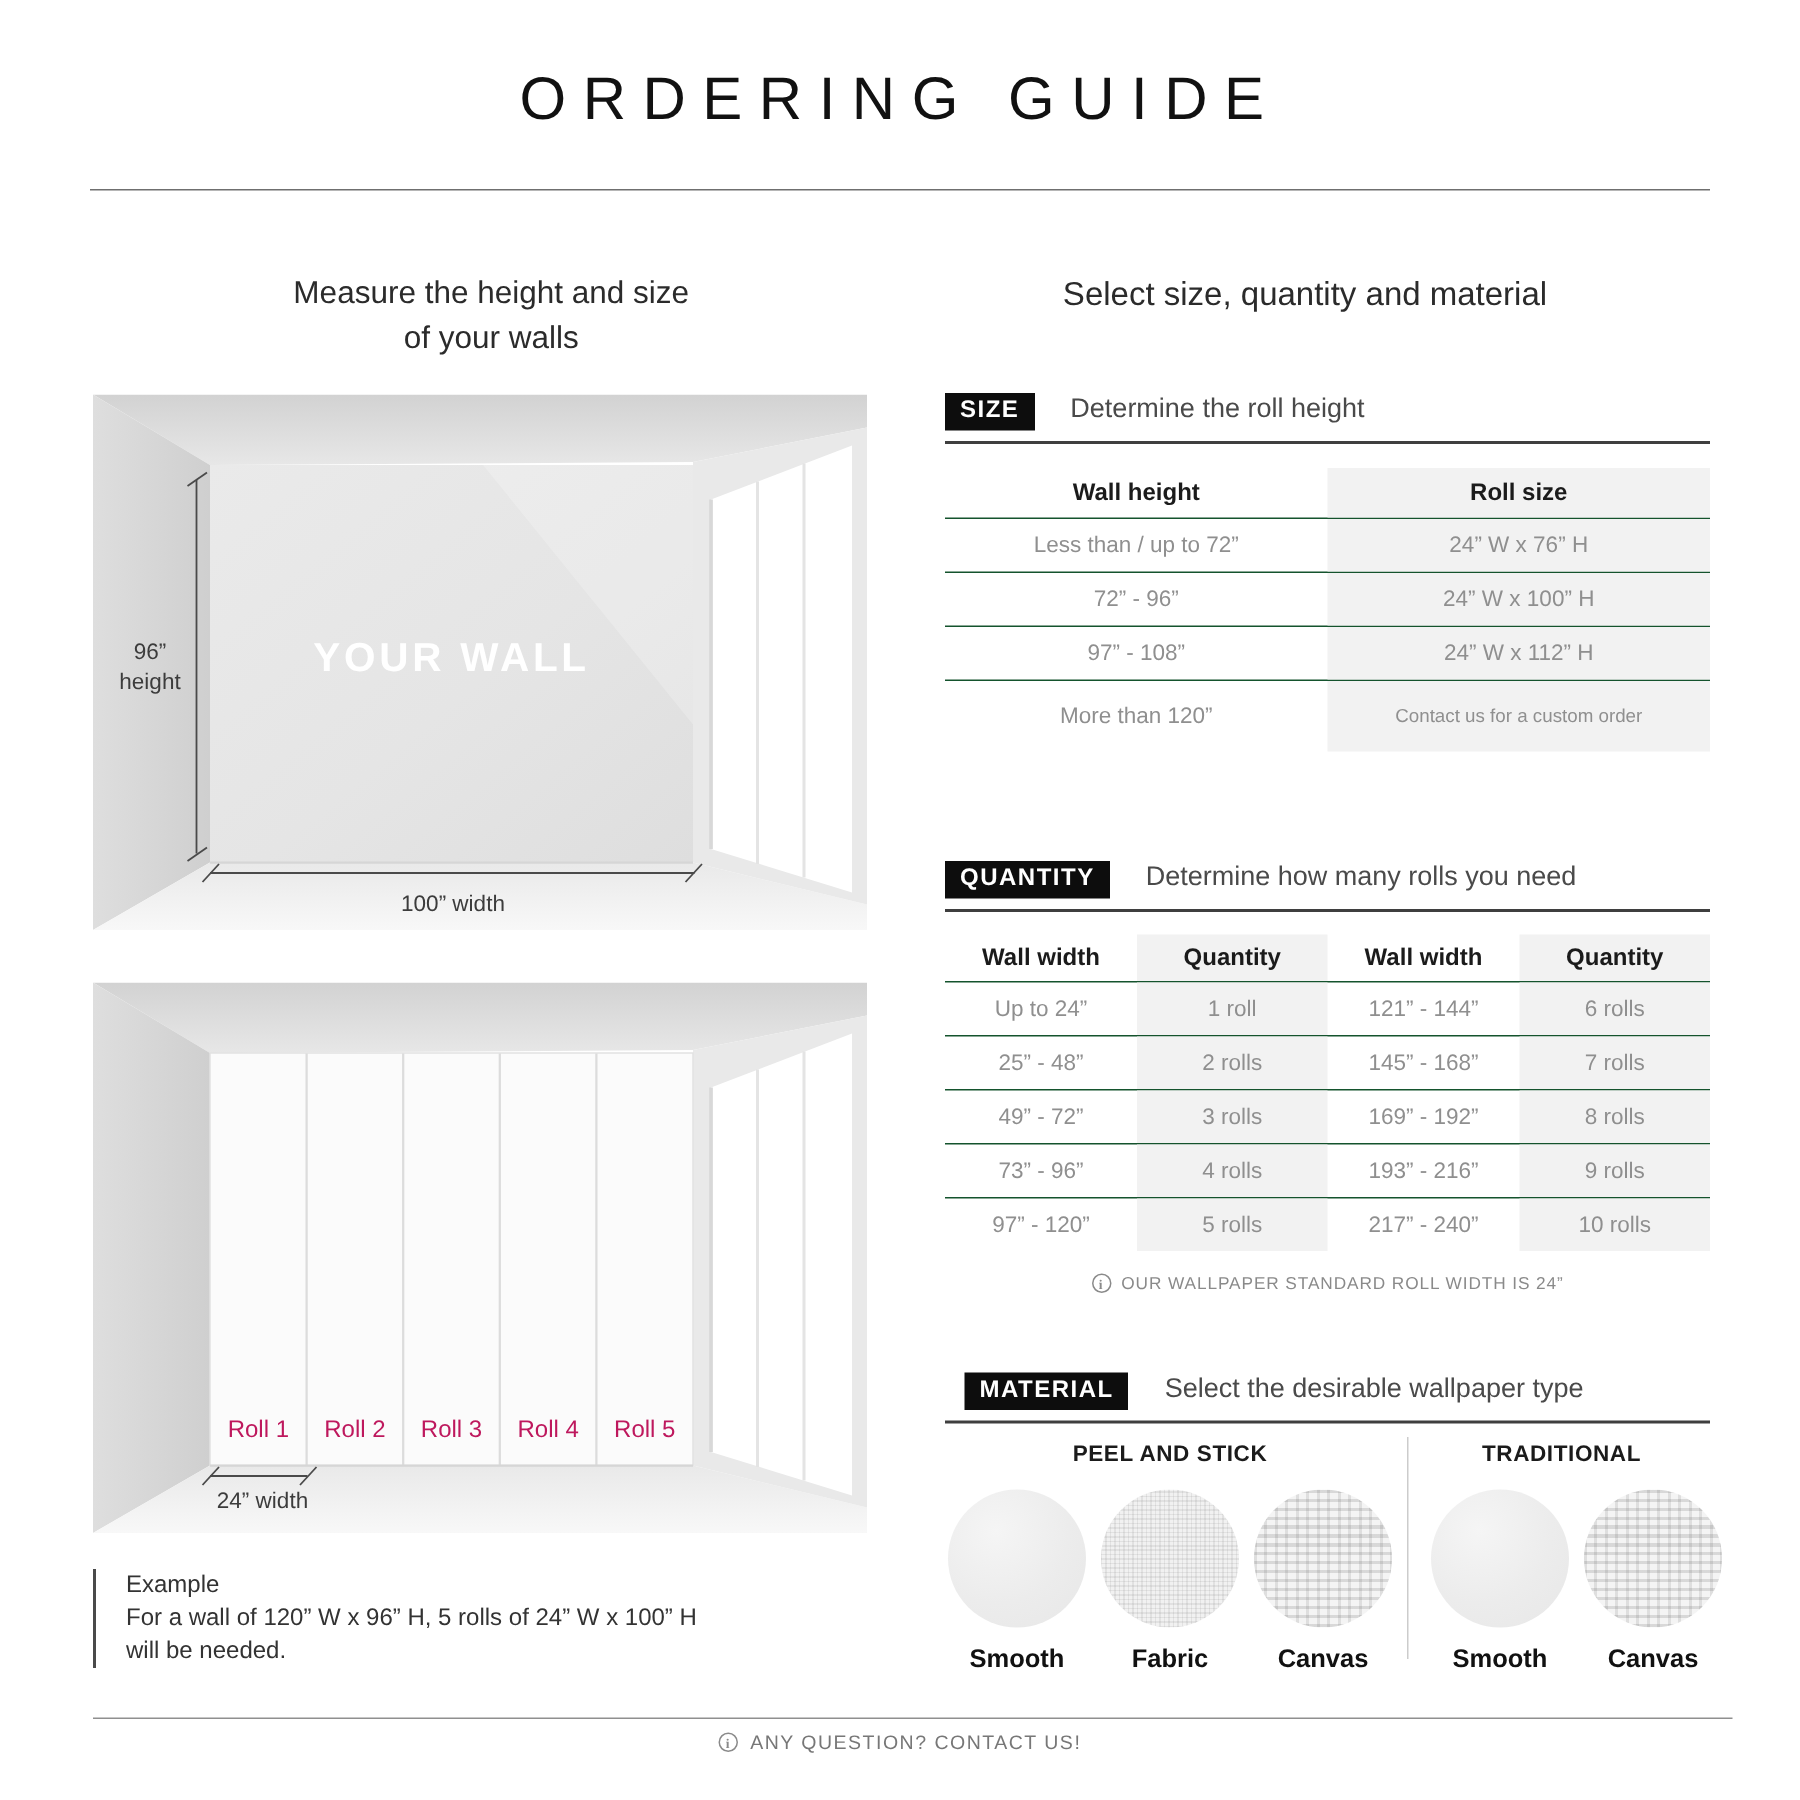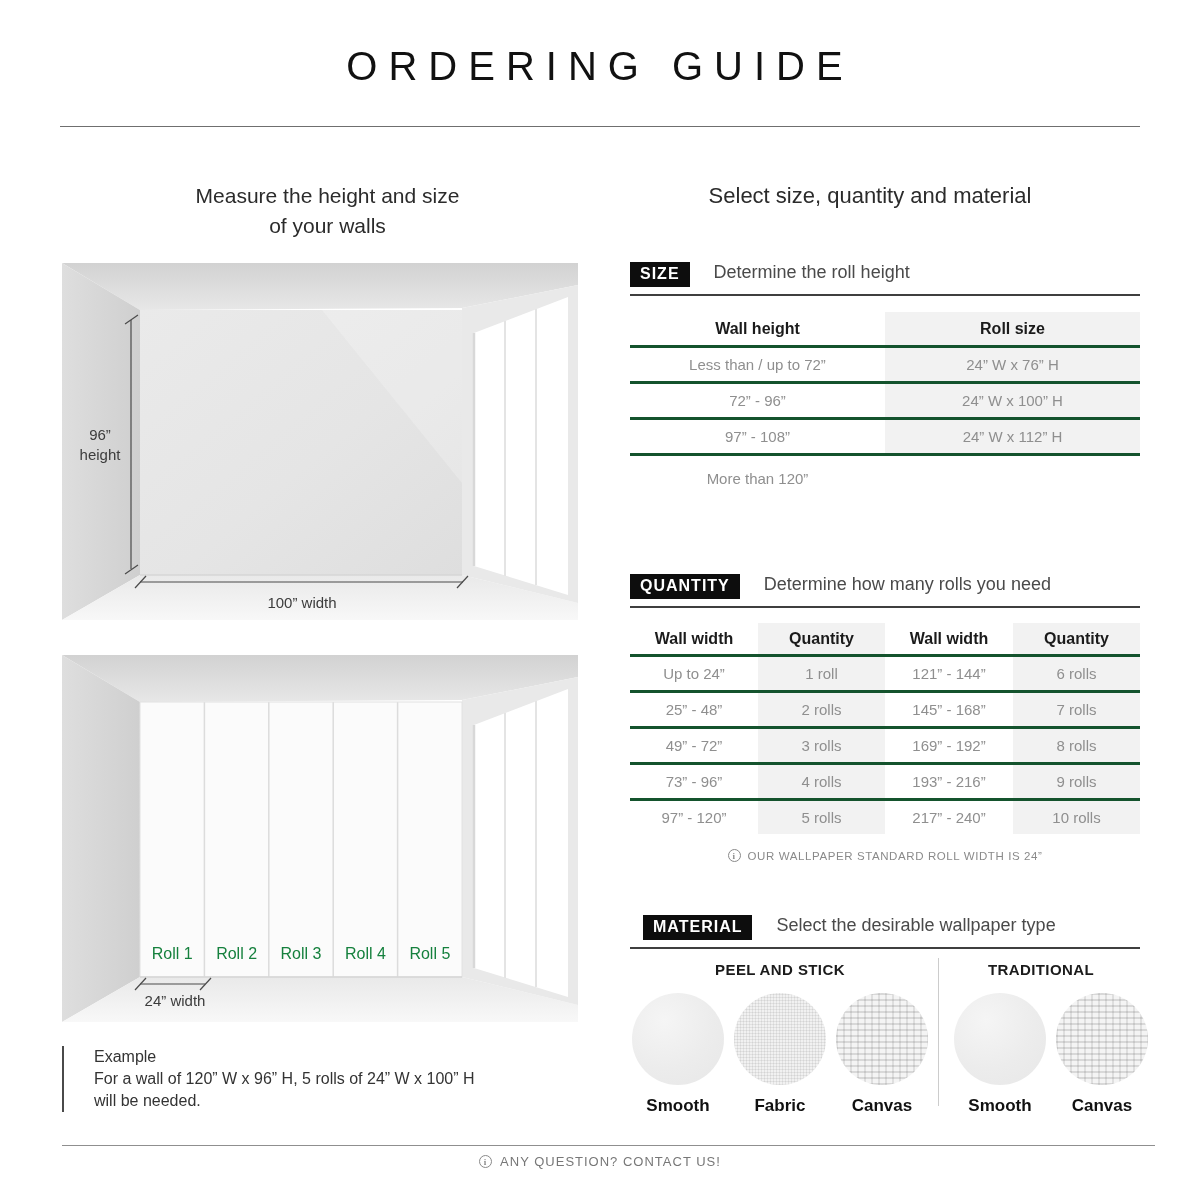--- a/index.html
+++ b/index.html
@@ -20,25 +20,25 @@
   .room-1 { top:263px; width:516px; height:357px; }
   .room-2 { top:655px; width:516px; height:367px; }
   .room svg { display:block; }
 
   .your-wall { position:absolute; left:78px; top:160px; width:322px; text-align:center;
     color:#ffffff; font-size:27px; font-weight:700; letter-spacing:2.5px; }
   .dim-label { position:absolute; color:#3c3c3c; font-size:15px; line-height:20px; text-align:center; }
   .h-label { left:0px; top:162px; width:76px; }
   .w-label-1 { left:140px; top:330px; width:200px; }
   .roll-labels { position:absolute; left:78px; top:290px; width:322px; display:flex; }
-  .roll-labels span { flex:1; text-align:center; font-size:16px; color:#15803d; }
+  .roll-labels span { flex:1; text-align:center; font-size:16px; color:#be185d; }
   .w-label-2 { left:63px; top:336px; width:100px; }
 
   .example { position:absolute; top:1046px; left:62px; width:470px;
-    border-left:2px solid #4a4a4a; padding-left:30px; font-size:16px; line-height:22px; color:#333; }
+    border-left:2px solid #4a4a4a; padding-left:20px; font-size:16px; line-height:22px; color:#333; }
 
   
   .right-heading { position:absolute; top:183px; left:620px; width:500px; text-align:center;
     font-size:22px; font-weight:500; color:#2b2b2b; }
 
   .section-head { position:absolute; left:630px; width:510px; display:flex; gap:24px;
     border-bottom:2px solid #3f3f3f; padding-bottom:7px; }
   .badge { background:#0d0d0d; color:#ffffff; font-weight:700; font-size:16px;
     letter-spacing:1px; padding:3px 10px 4px 10px; }
   .section-desc { font-size:18px; color:#4a4a4a; }
@@ -49,21 +49,21 @@
   .tbl { position:absolute; left:630px; width:510px; }
   .tbl-size { top:312px; }
   .tbl-qty  { top:623px; }
   .trow { display:grid; align-items:center; text-align:center; }
   .tbl-size .trow { grid-template-columns:255px 255px; }
   .tbl-qty  .trow { grid-template-columns:128px 127px 128px 127px;text-align:center; }
   .trow > div { align-self:stretch; display:flex; align-items:center; justify-content:center; }
   .thead > div { font-size:16px; font-weight:700; color:#1b1b1b; }
   .tbl-size .thead { height:33px; }
   .tbl-qty  .thead { height:31px; }
-  .tdata { height:36px; border-top:3px solid #14532d; font-size:15px; color:#8f8f8f; }
+  .tdata { height:36px; border-top:1px solid #14532d; font-size:15px; color:#8f8f8f; }
   .tdata.tall { height:48px; }
   .band { background:#f2f2f2; }
   .small-cell { font-size:12.5px; line-height:15px; max-width:190px; }
 
   .roll-note { position:absolute; top:849px; left:630px; width:510px; display:flex;
     justify-content:center; align-items:center; gap:7px;
     font-size:11.5px; letter-spacing:0.6px; color:#8a8a8a; }
 
   .info-icon { display:inline-flex; width:13px; height:13px; border:1px solid #8a8a8a; border-radius:50%;
     align-items:center; justify-content:center; font-size:9px; font-weight:700; color:#8a8a8a; flex:0 0 auto;
@@ -146,20 +146,21 @@
       </g>
       <g stroke="#4a4a4a" stroke-width="1.2">
         <line x1="69" y1="57" x2="69" y2="306"></line>
         <line x1="63" y1="61" x2="76" y2="52"></line>
         <line x1="63" y1="311" x2="76" y2="302"></line>
         <line x1="78" y1="319" x2="401" y2="319"></line>
         <line x1="73" y1="325" x2="84" y2="313"></line>
         <line x1="395" y1="325" x2="406" y2="313"></line>
       </g>
     </svg>
+    <div class="your-wall">YOUR WALL</div>
     <div class="dim-label h-label">
       <span>96”</span><br>
       <span>height</span>
     </div>
     <div class="dim-label w-label-1">100” width</div>
   </div>
 
   <div class="room room-2">
     <svg viewBox="0 0 516 367" width="516" height="367">
       <defs>
@@ -236,20 +237,23 @@
     <div class="trow tdata">
       <div>72” - 96”</div>
       <div class="band">24” W x 100” H</div>
     </div>
     <div class="trow tdata">
       <div>97” - 108”</div>
       <div class="band">24” W x 112” H</div>
     </div>
     <div class="trow tdata tall">
       <div>More than 120”</div>
+      <div class="band">
+        <span class="small-cell">Contact us for a custom order</span>
+      </div>
     </div>
   </div>
 
   <div class="section-head head-qty">
     <span class="badge">QUANTITY</span>
     <span class="section-desc">Determine how many rolls you need</span>
   </div>
   <div class="tbl tbl-qty">
     <div class="trow thead">
       <div>Wall width</div>

